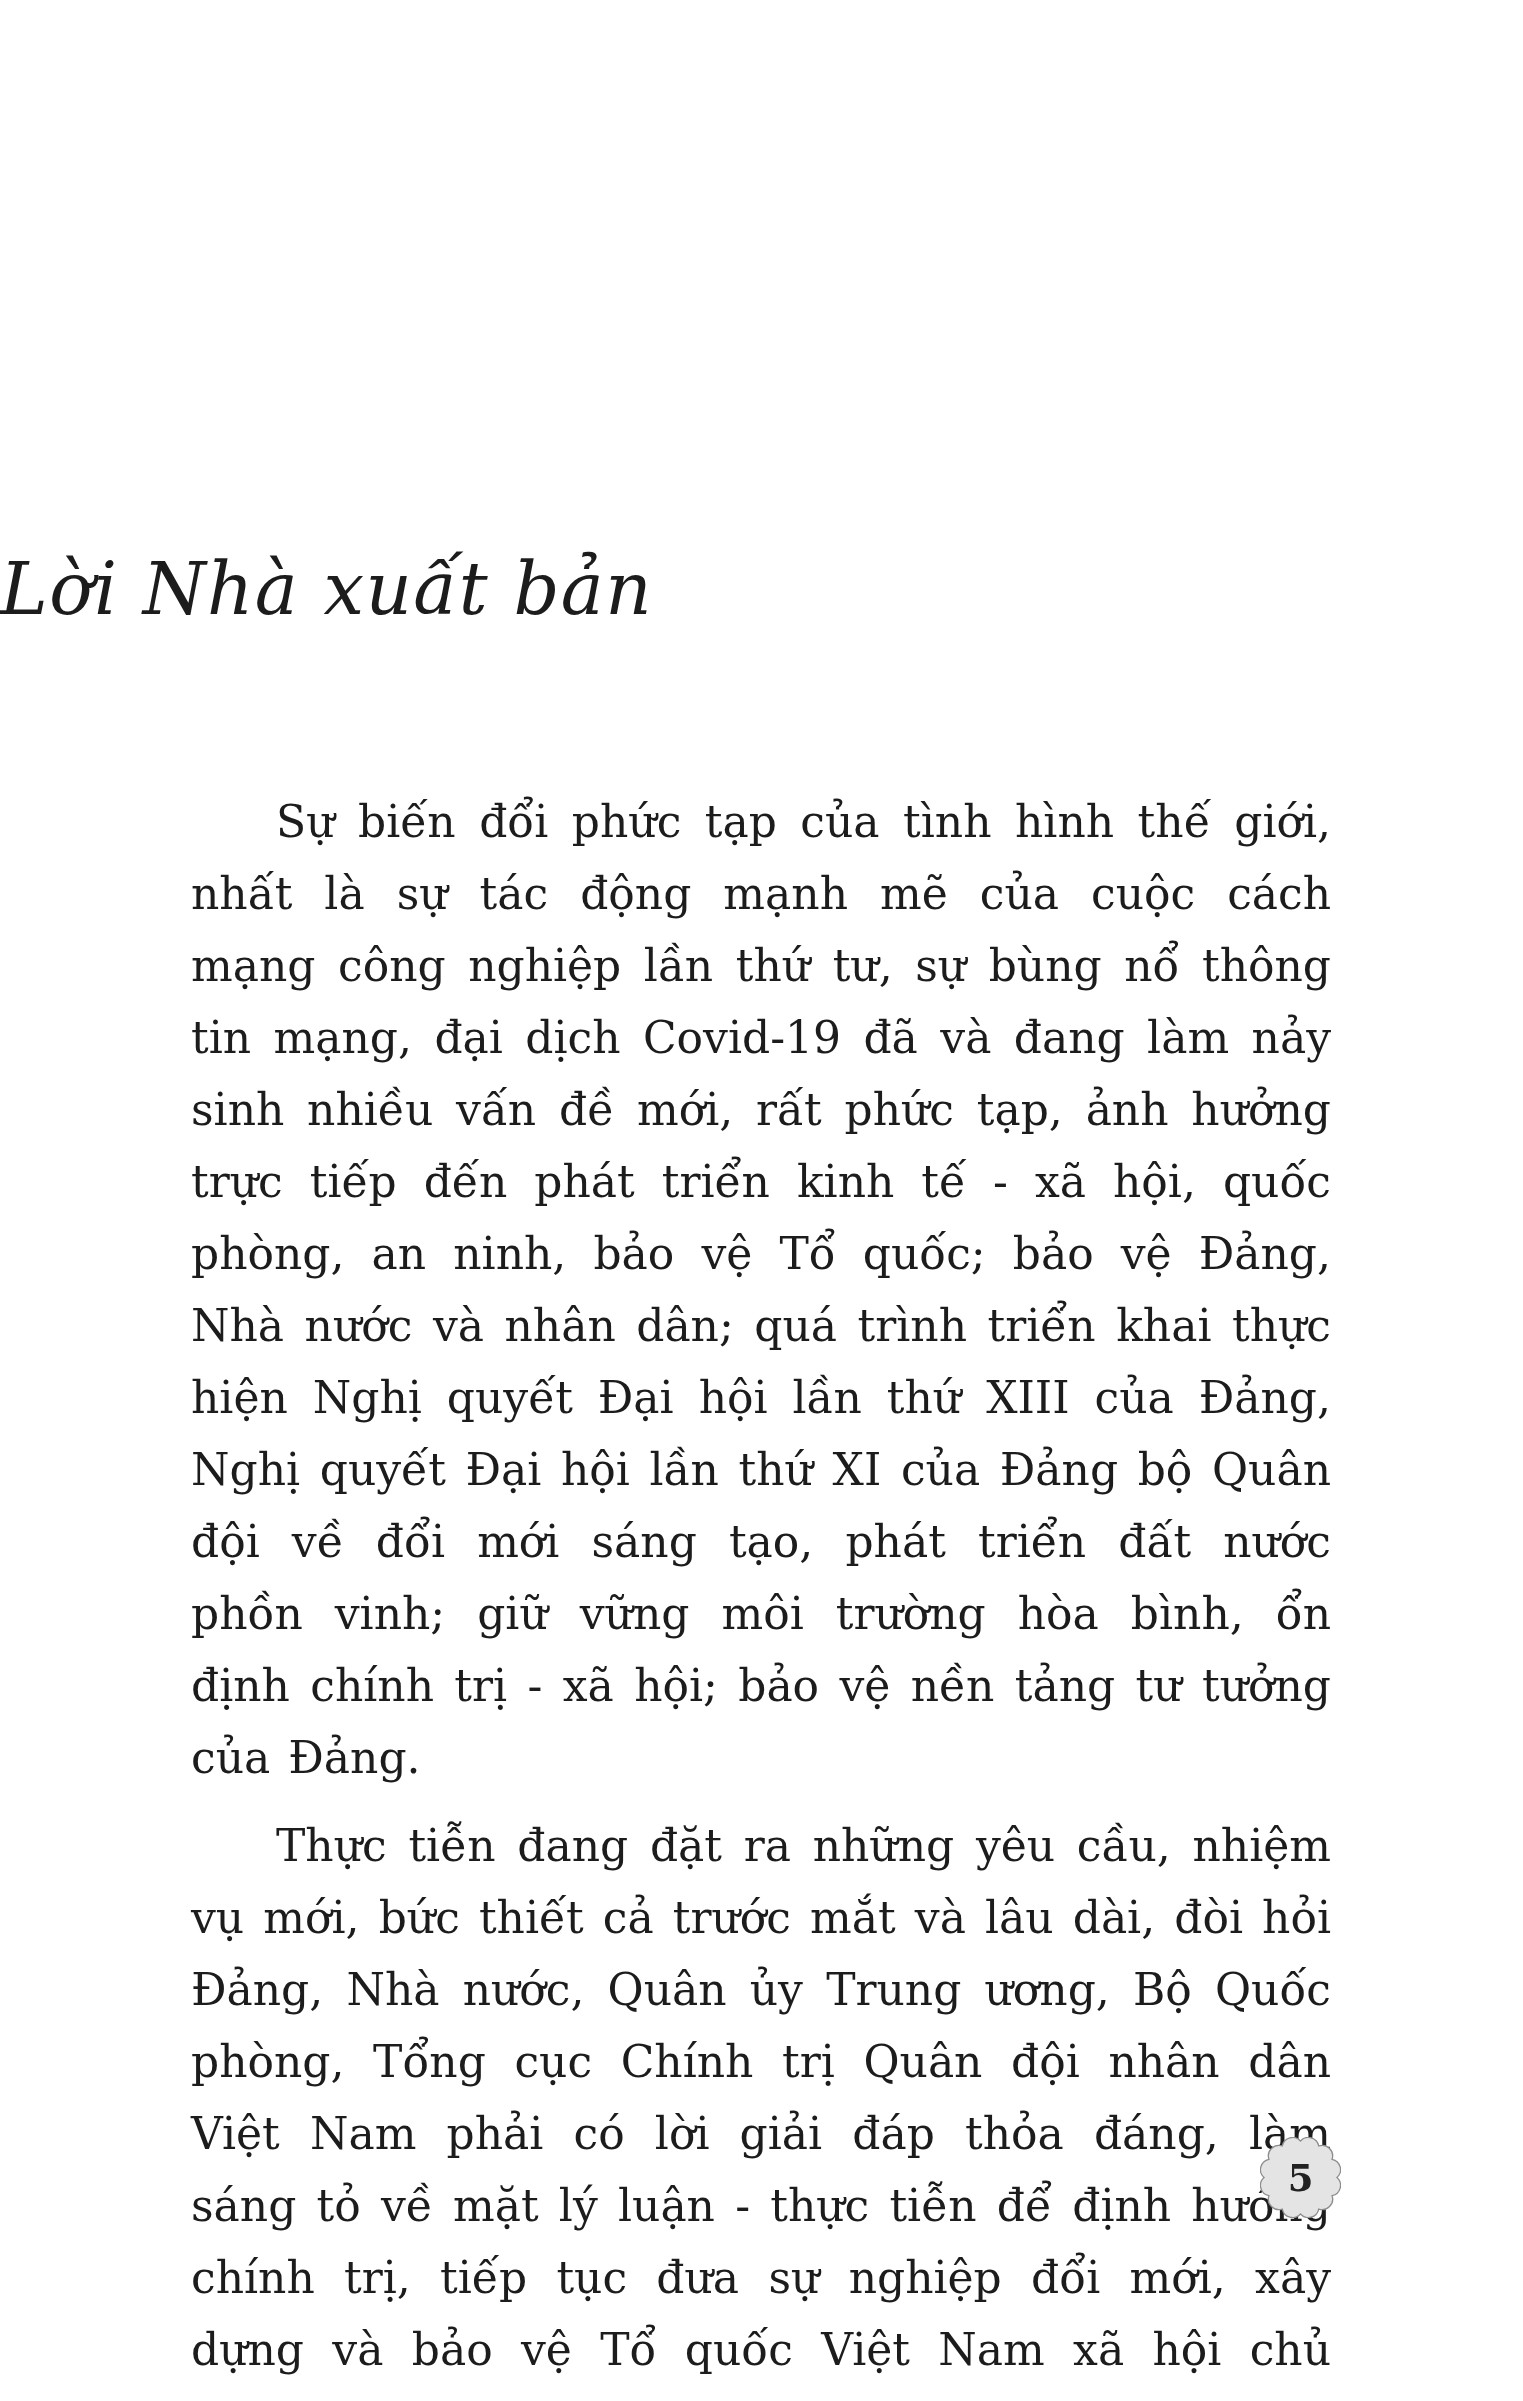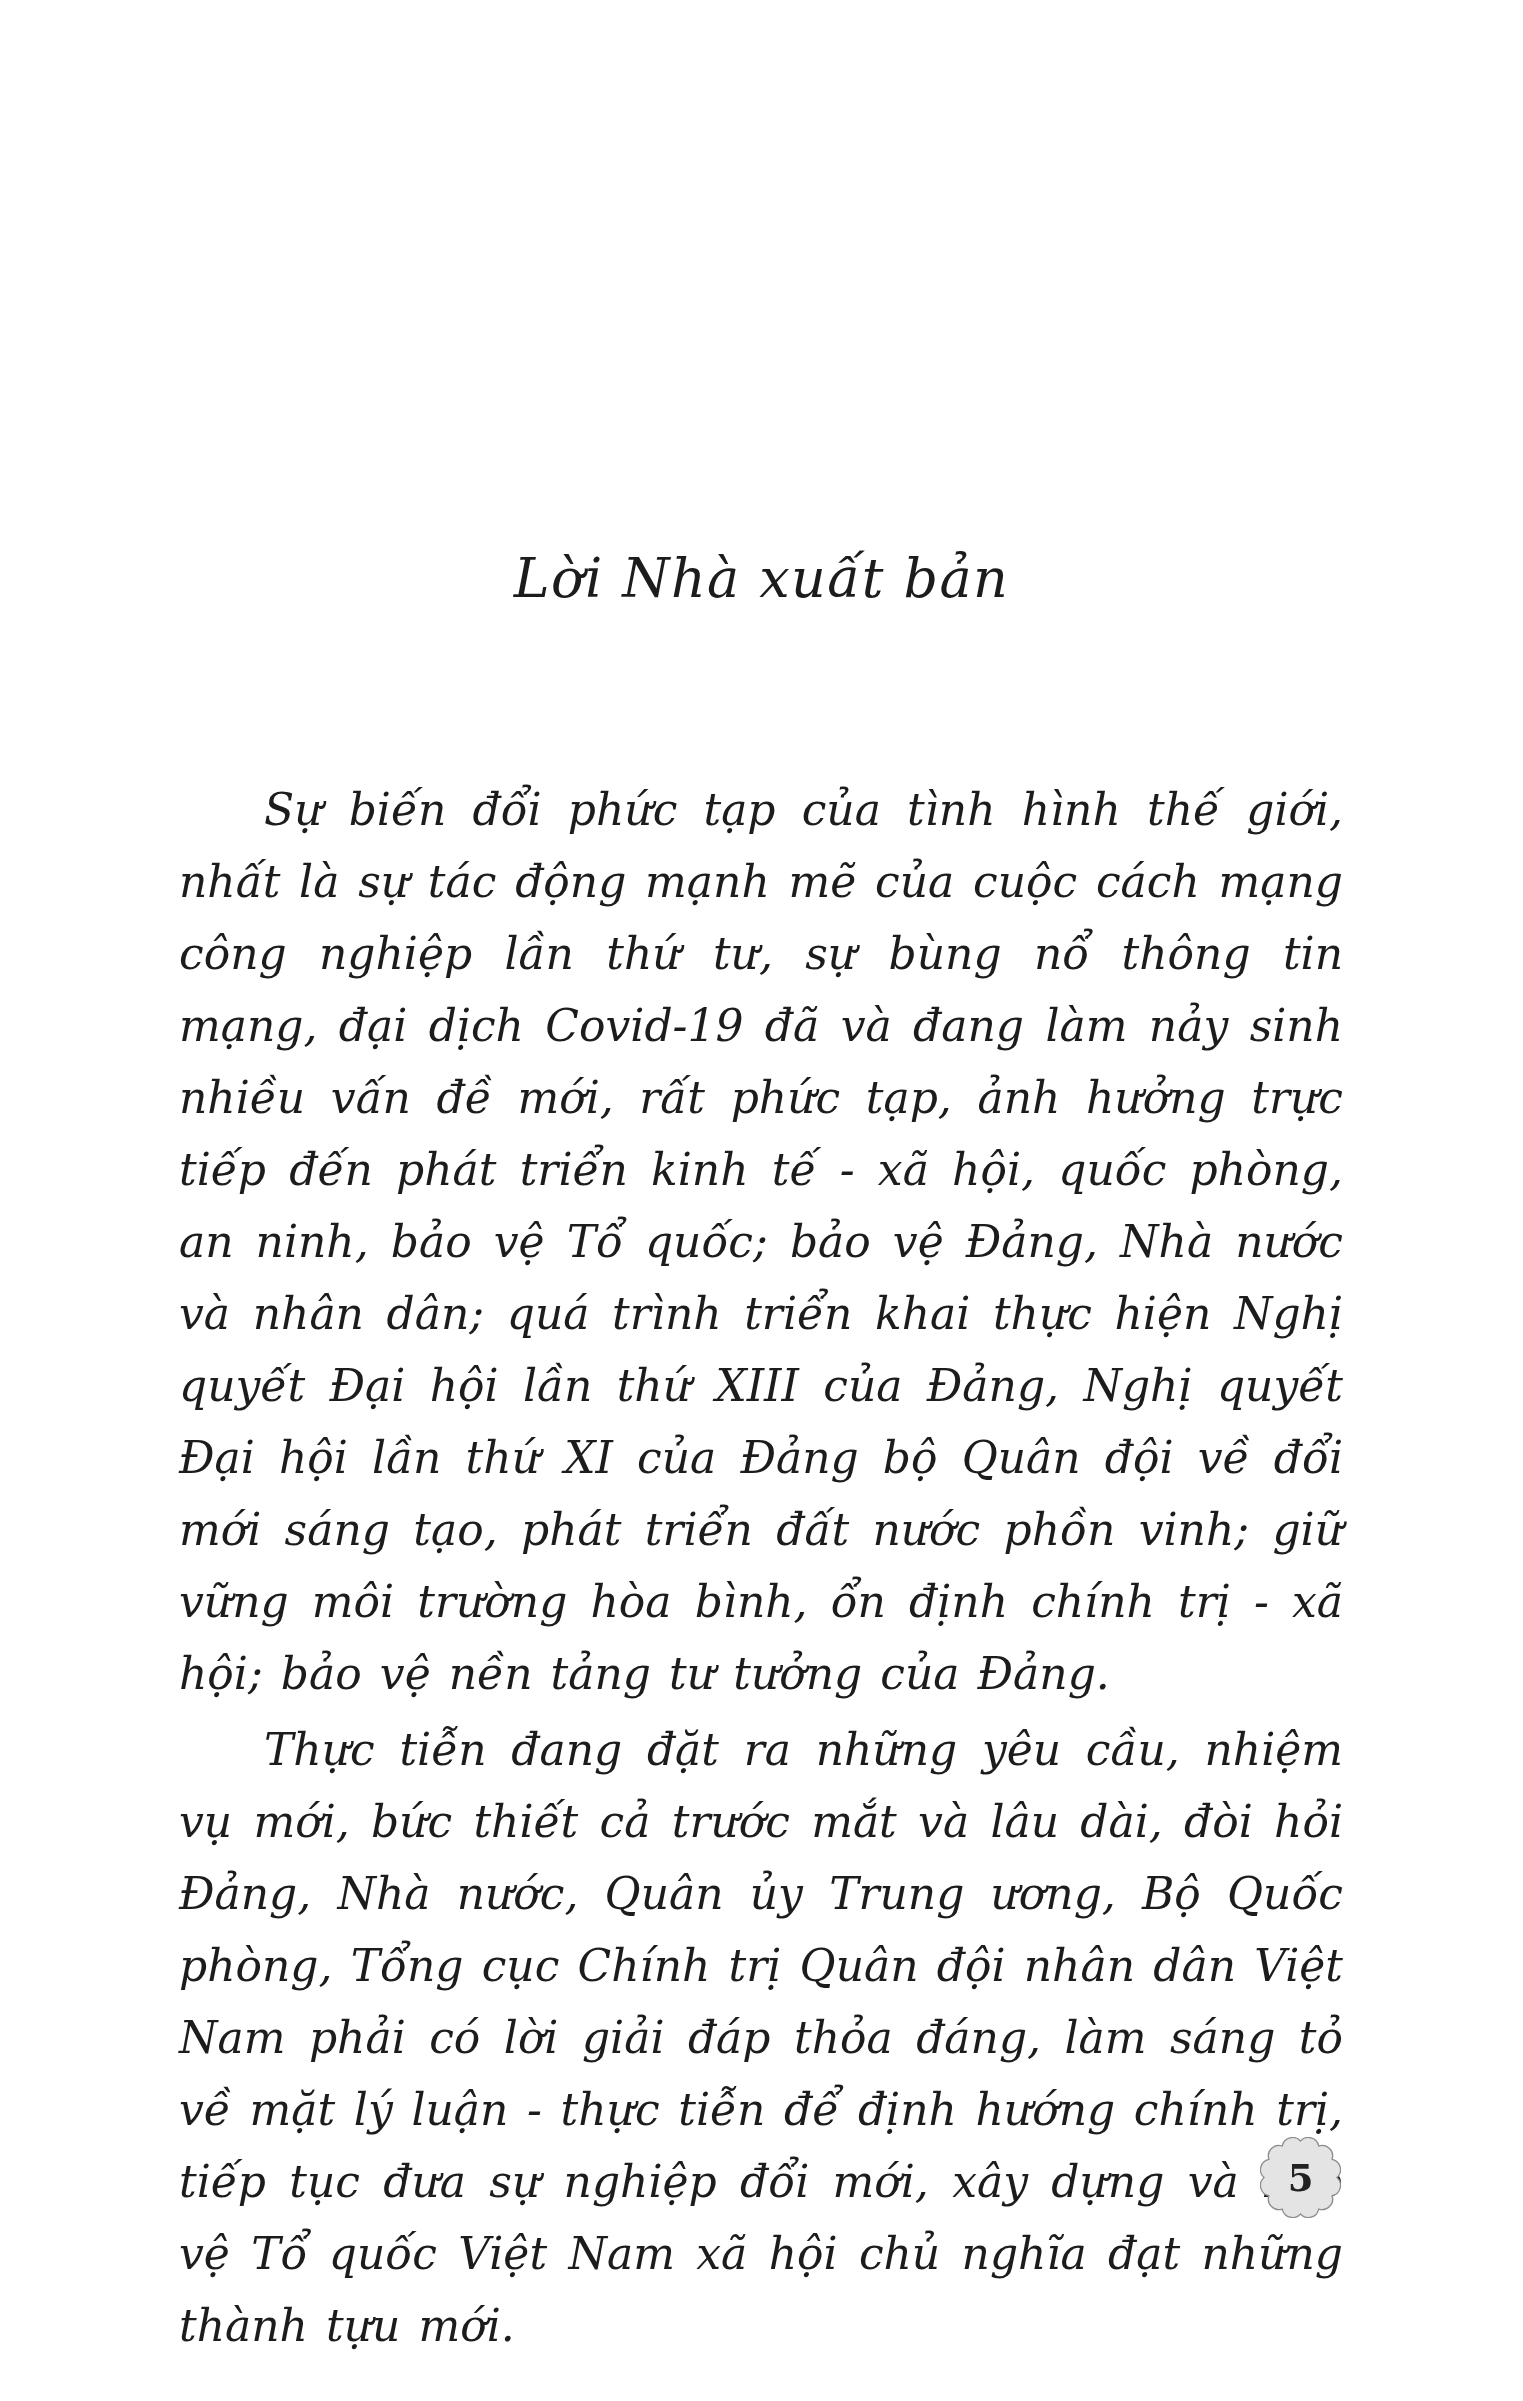--- a/index.html
+++ b/index.html
@@ -15,35 +15,33 @@
     font-family: "DejaVu Serif", "Liberation Serif", serif;
     color: #1c1c1c;
     overflow: hidden;
   }
   .title {
     position: absolute;
     top: 547px;
     left: 0;
     width: 100%;
     margin: 0;
-    text-align: center;
     font-style: italic;
     font-weight: normal;
-    font-size: 54px;
+    font-size: 72px;
     letter-spacing: 1.4px;
   }
   .body-block {
     position: absolute;
     top: 770px;
     left: 175px;
     width: 1172px;
   }
   .body-block p {
-    margin: 4px;
-    font-style: italic;
+    margin: 16px;
     font-size: 44px;
     line-height: 72px;
     text-align: justify;
     text-indent: 85px;
     word-spacing: 4.1px;
   }
   .page-number-badge {
     position: absolute;
     left: 1260px;
     top: 2137px;

